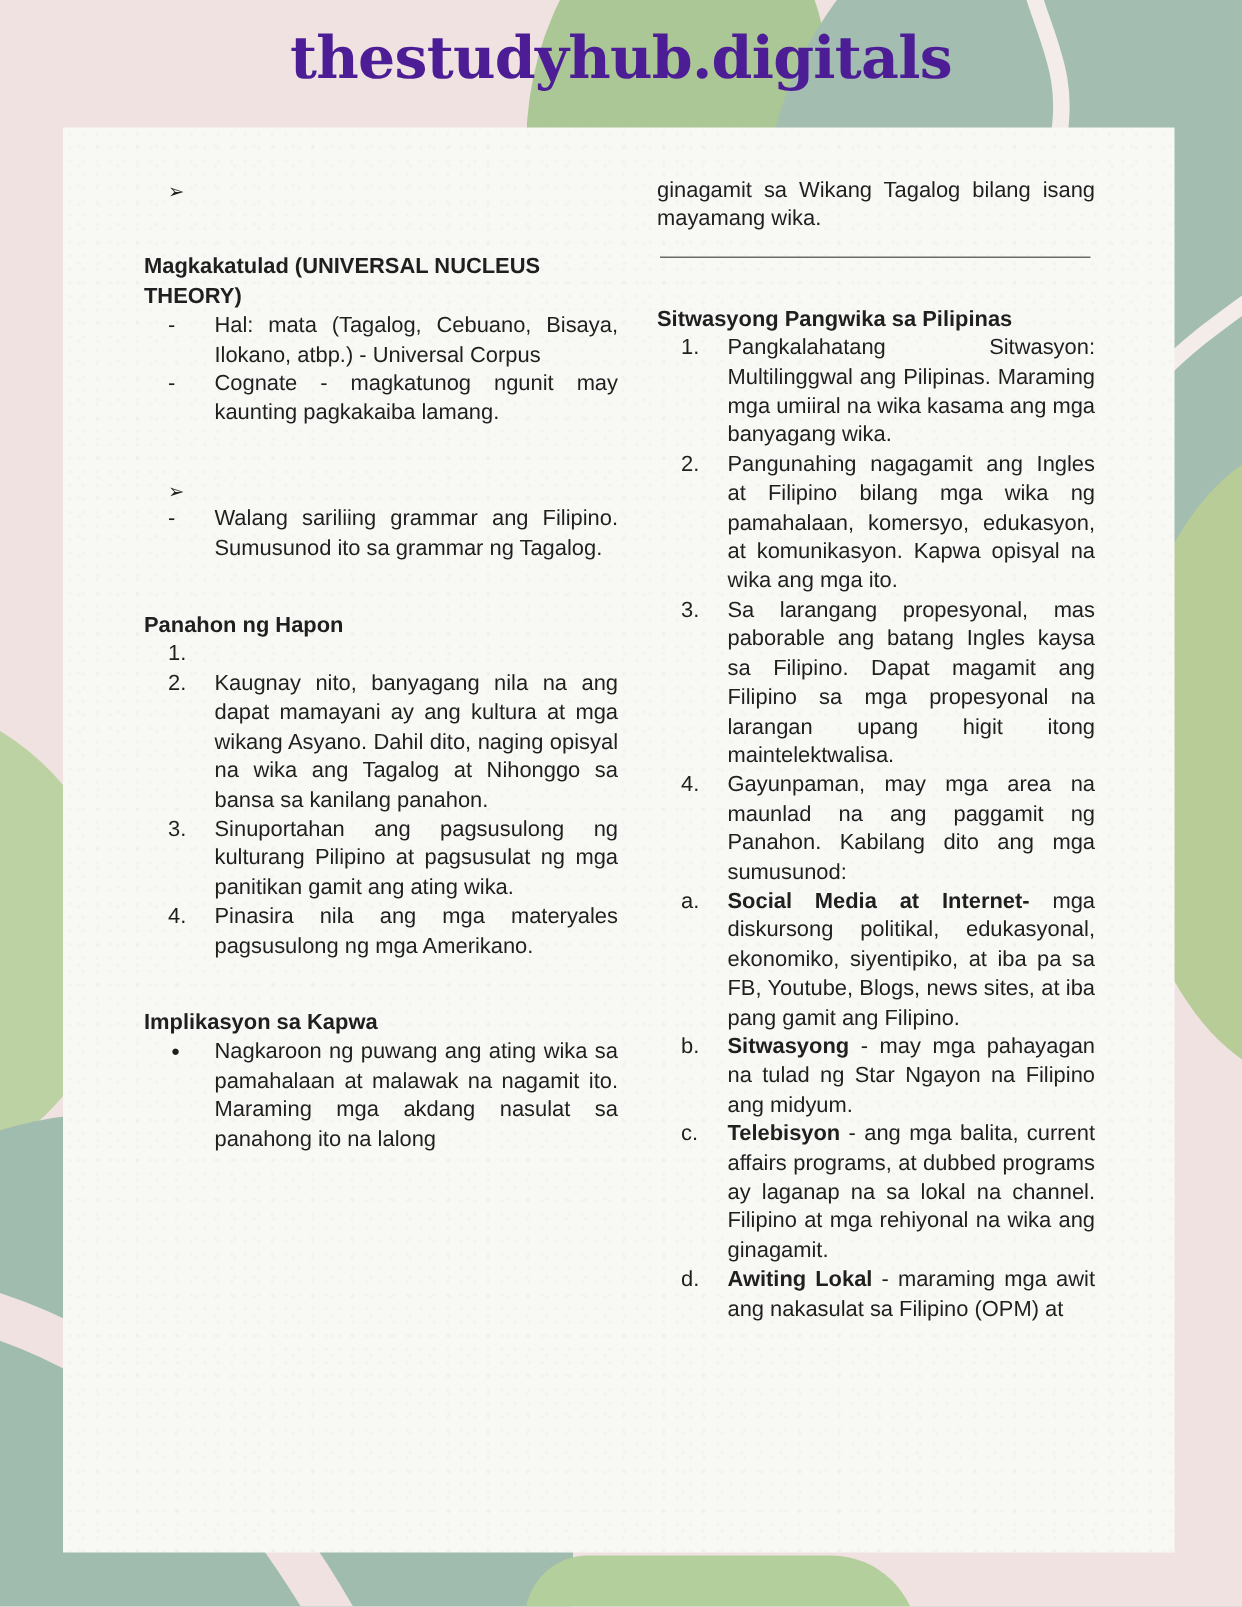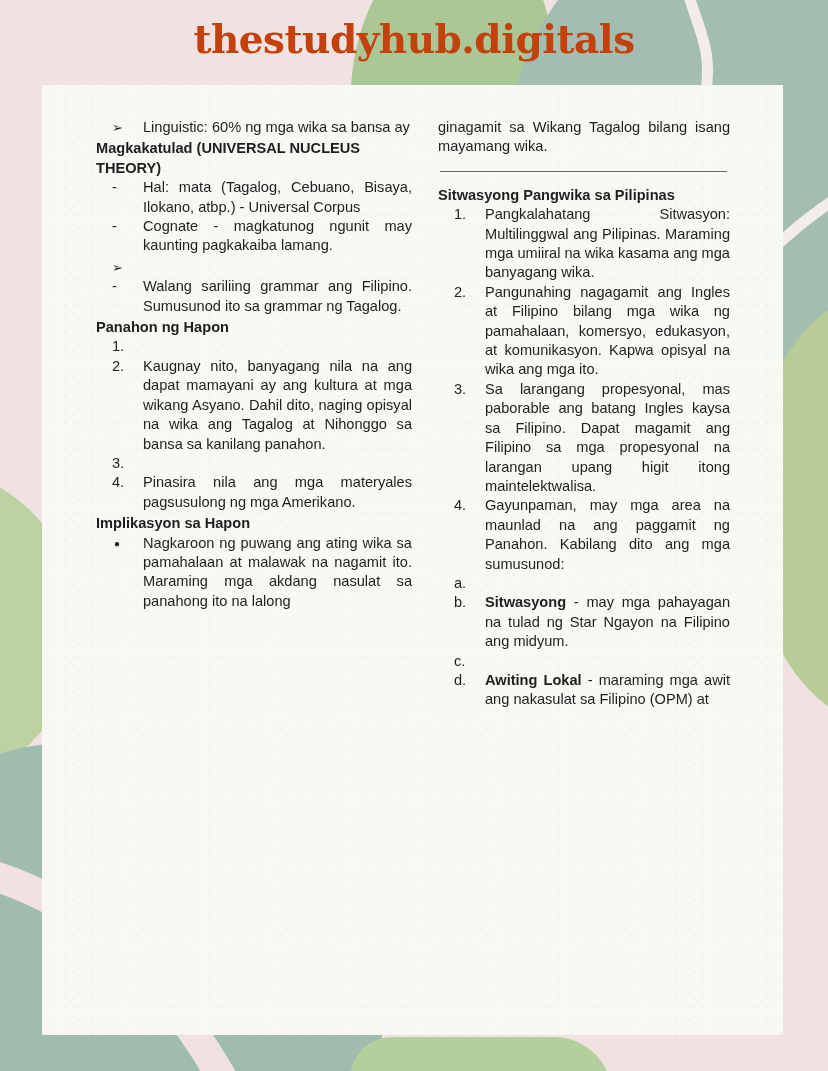--- a/index.html
+++ b/index.html
@@ -10,34 +10,34 @@
   .blob-top-light{left:352px;top:-70px;width:200px;height:300px;background:#abc795;transform:rotate(8deg);z-index:1;}
   .blob-top-right{left:508px;top:-85px;width:425px;height:478px;background:#a3beb1;z-index:1;}
   .blob-right-mid{left:748px;top:292px;width:265px;height:432px;background:#b8cc97;z-index:1;}
   .blob-left-mid{left:-262px;top:462px;width:342px;height:330px;background:#bdd2a3;z-index:1;}
   .blob-bottom-left{left:-202px;top:742px;width:584px;height:600px;background:#9fbcae;border-radius:48%;z-index:1;}
   .blob-bottom-strip{left:350px;top:1037px;width:262px;height:90px;background:#b3cf9c;border-radius:42px 58px 0 0;z-index:1;}
   .decor-lines{position:absolute;left:0;top:0;z-index:2;pointer-events:none;}
   
   .brand{position:absolute;left:0;top:16px;width:100%;text-align:center;z-index:5;
          font-family:"DejaVu Serif",serif;font-weight:600;font-size:39px;
-         letter-spacing:-0.5px;color:#c2410c;}
+         letter-spacing:-0.5px;color:#4c1d95;}
   
   .paper{position:absolute;left:42px;top:85px;width:741px;height:950px;z-index:4;
          background:#f8f8f5;
          background-image:radial-gradient(rgba(150,150,140,0.05) 1px,transparent 1.2px),
                           radial-gradient(rgba(120,120,110,0.04) 1px,transparent 1.4px);
          background-size:9px 9px,13px 13px;background-position:0 0,4px 6px;
          box-sizing:border-box;padding:33px 53px 0 54px;
          display:flex;color:#1f1f1f;font-size:14.6px;line-height:19.4px;}
   .col{box-sizing:border-box;}
   .col-left{width:316px;margin-right:26px;flex:0 0 316px;}
   .col-right{width:292px;flex:0 0 292px;}
   .heading{font-weight:bold;}
-  .spaced{margin-top:2px;}
+  .spaced{margin-top:32px;}
   .para{text-align:justify;}
   .item{display:flex;padding-left:16px;}
   .marker{flex:0 0 31px;width:31px;}
   .marker.dot{font-size:10px;line-height:19.4px;padding-left:2px;box-sizing:border-box;}
   .marker.arrow{font-size:13px;}
   .itext{flex:1;text-align:justify;}
   .divider{border-top:1px solid #6e6a67;margin:14px 3px 14px 2px;}
 </style>
 </head>
 <body>
@@ -55,21 +55,20 @@
     <path d="M 770 252 C 792 230, 807 219, 836 198" fill="none" stroke="#f3ece9" stroke-width="11" stroke-linecap="round"></path>
     <path d="M -12 874 C 66 898, 152 950, 230 1092" fill="none" stroke="#f1e2e2" stroke-width="30" stroke-linecap="round"></path>
   </svg>
 
   <div class="brand">thestudyhub.digitals</div>
 
   <div class="paper">
     <div class="col col-left" id="col-left">
         <div class="item">
           <span class="marker arrow">➢</span>
-          <span class="itext">Linguistic: 60% ng mga wika sa bansa ay</span>
         </div>
         <div class="heading spaced">Magkakatulad (UNIVERSAL NUCLEUS THEORY)</div>
         <div class="item">
           <span class="marker">-</span>
           <span class="itext">Hal: mata (Tagalog, Cebuano, Bisaya, Ilokano, atbp.) - Universal Corpus</span>
         </div>
         <div class="item">
           <span class="marker">-</span>
           <span class="itext">Cognate - magkatunog ngunit may kaunting pagkakaiba lamang.</span>
         </div>
@@ -83,26 +82,27 @@
         <div class="heading spaced">Panahon ng Hapon</div>
         <div class="item">
           <span class="marker">1.</span>
         </div>
         <div class="item">
           <span class="marker">2.</span>
           <span class="itext">Kaugnay nito, banyagang nila na ang dapat mamayani ay ang kultura at mga wikang Asyano. Dahil dito, naging opisyal na wika ang Tagalog at Nihonggo sa bansa sa kanilang panahon.</span>
         </div>
         <div class="item">
           <span class="marker">3.</span>
+          <span class="itext">Sinuportahan ang pagsusulong ng kulturang Pilipino at pagsusulat ng mga panitikan gamit ang ating wika.</span>
         </div>
         <div class="item">
           <span class="marker">4.</span>
           <span class="itext">Pinasira nila ang mga materyales pagsusulong ng mga Amerikano.</span>
         </div>
-        <div class="heading spaced">Implikasyon sa Hapon</div>
+        <div class="heading spaced">Implikasyon sa Kapwa</div>
         <div class="item">
           <span class="marker dot">●</span>
           <span class="itext">Nagkaroon ng puwang ang ating wika sa pamahalaan at malawak na nagamit ito. Maraming mga akdang nasulat sa panahong ito na lalong</span>
         </div>
       </div>
     <div class="col col-right" id="col-right">
         <div class="para">ginagamit sa Wikang Tagalog bilang isang mayamang wika.</div>
         <div class="divider"></div>
         <div class="heading spaced">Sitwasyong Pangwika sa Pilipinas</div>
         <div class="item">
@@ -116,27 +116,29 @@
         <div class="item">
           <span class="marker">3.</span>
           <span class="itext">Sa larangang propesyonal, mas paborable ang batang Ingles kaysa sa Filipino. Dapat magamit ang Filipino sa mga propesyonal na larangan upang higit itong maintelektwalisa.</span>
         </div>
         <div class="item">
           <span class="marker">4.</span>
           <span class="itext">Gayunpaman, may mga area na maunlad na ang paggamit ng Panahon. Kabilang dito ang mga sumusunod:</span>
         </div>
         <div class="item">
           <span class="marker">a.</span>
+          <span class="itext"><b>Social Media at Internet-</b> mga diskursong politikal, edukasyonal, ekonomiko, siyentipiko, at iba pa sa FB, Youtube, Blogs, news sites, at iba pang gamit ang Filipino.</span>
         </div>
         <div class="item">
           <span class="marker">b.</span>
           <span class="itext"><b>Sitwasyong</b> - may mga pahayagan na tulad ng Star Ngayon na Filipino ang midyum.</span>
         </div>
         <div class="item">
           <span class="marker">c.</span>
+          <span class="itext"><b>Telebisyon</b> - ang mga balita, current affairs programs, at dubbed programs ay laganap na sa lokal na channel. Filipino at mga rehiyonal na wika ang ginagamit.</span>
         </div>
         <div class="item">
           <span class="marker">d.</span>
           <span class="itext"><b>Awiting Lokal</b> - maraming mga awit ang nakasulat sa Filipino (OPM) at</span>
         </div>
       </div>
   </div>
 </div>
 
 </body></html>

